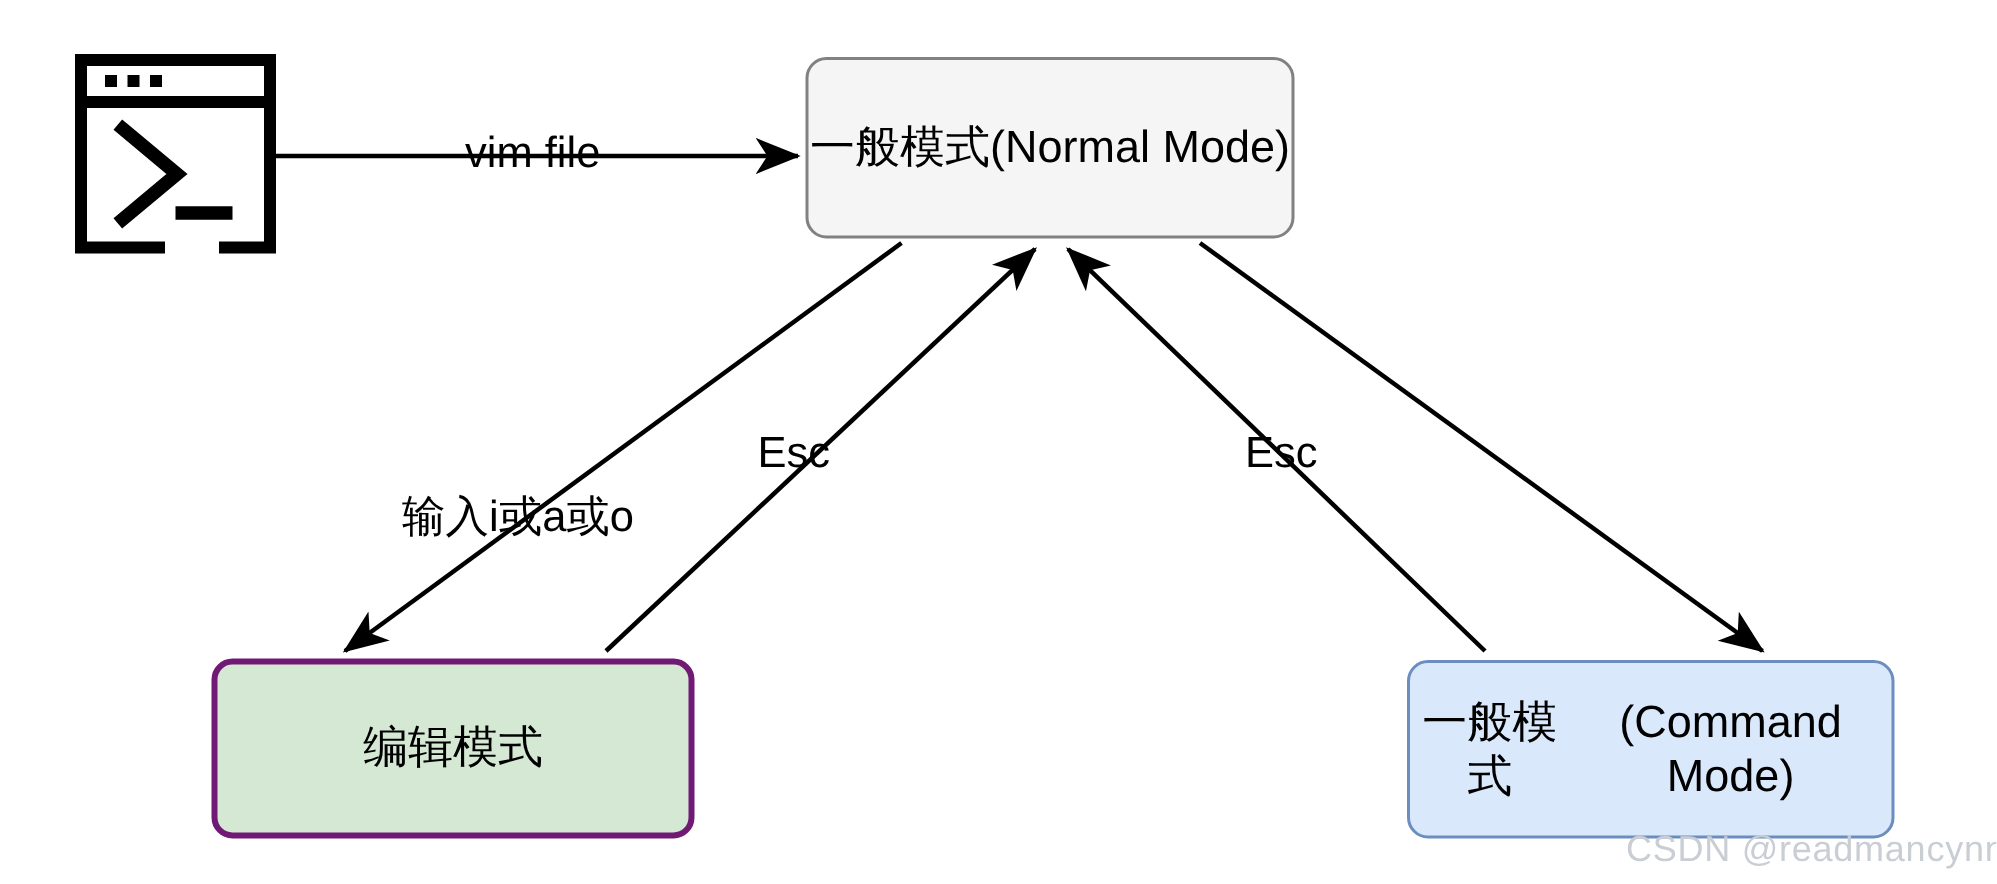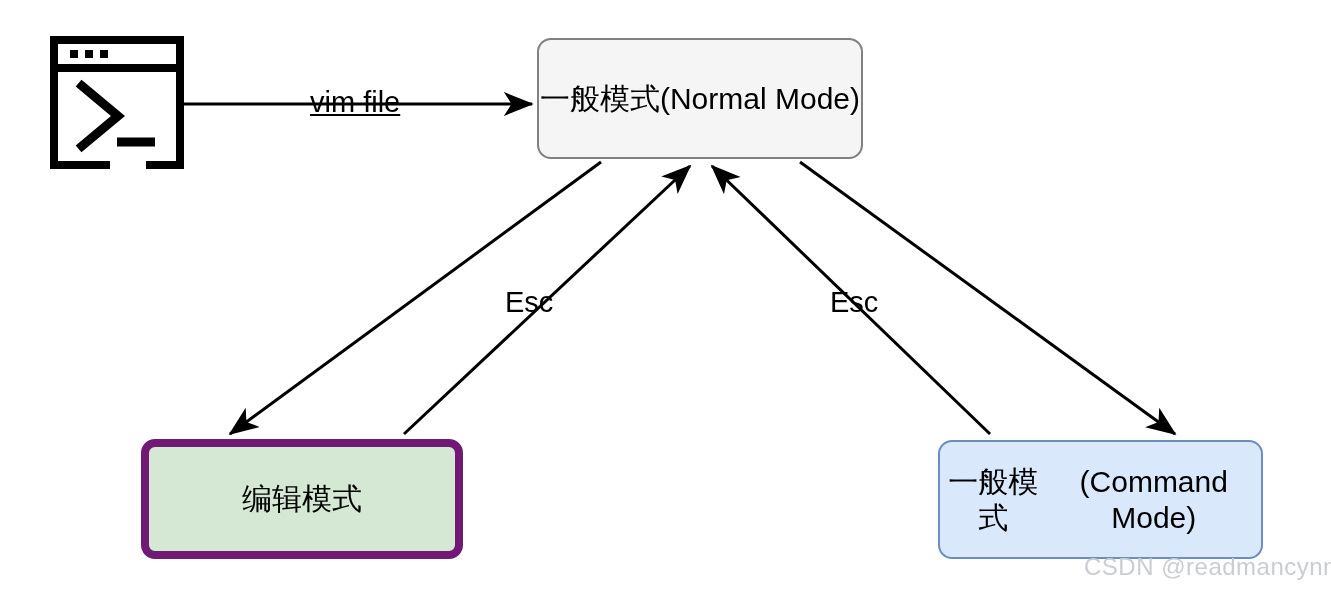--- a/index.html
+++ b/index.html
@@ -48,40 +48,40 @@
     height: 121px;
     background: #f5f5f5;
     border: 2px solid #818181;
   }
   #node-insert {
     left: 141px;
     top: 439px;
     width: 322px;
     height: 120px;
     background: #d5e8d4;
-    border: 8px solid #701a75;
+    border: 4px solid #701a75;
   }
   #node-command {
     left: 938px;
     top: 440px;
     width: 325px;
     height: 119px;
     background: #dae8fc;
     border: 2px solid #6c8ebf;
   }
 
   
   .edge-label {
     position: absolute;
     font-size: 29px;
     color: #000000;
     white-space: nowrap;
     background: transparent;
   }
-  #label-vim-file  { left: 310px; top: 86px; text-decoration: underline; }
+  #label-vim-file  { left: 310px; top: 86px; }
   #label-insert-keys { left: 268px; top: 325px; }
   #label-esc-left  { left: 505px; top: 286px; }
   #label-esc-right { left: 830px; top: 286px; }
   #label-command-keys { left: 975px; top: 325px; }
 
   
   #watermark {
     position: absolute;
     left: 1084px;
     top: 553px;
@@ -135,20 +135,21 @@
     <span class="line1">编辑模式</span>
   </div>
 
   <div class="node" id="node-command">
     <span class="line1">一般模式</span>
     <span class="line2">(Command Mode)</span>
   </div>
 
   <span class="edge-label" id="label-vim-file">vim file</span>
 
+  <span class="edge-label" id="label-insert-keys">输入i或a或o</span>
 
   <span class="edge-label" id="label-esc-left">Esc</span>
 
   <span class="edge-label" id="label-esc-right">Esc</span>
 
 
   <span id="watermark">CSDN @readmancynn</span>
 
 </div>
 

